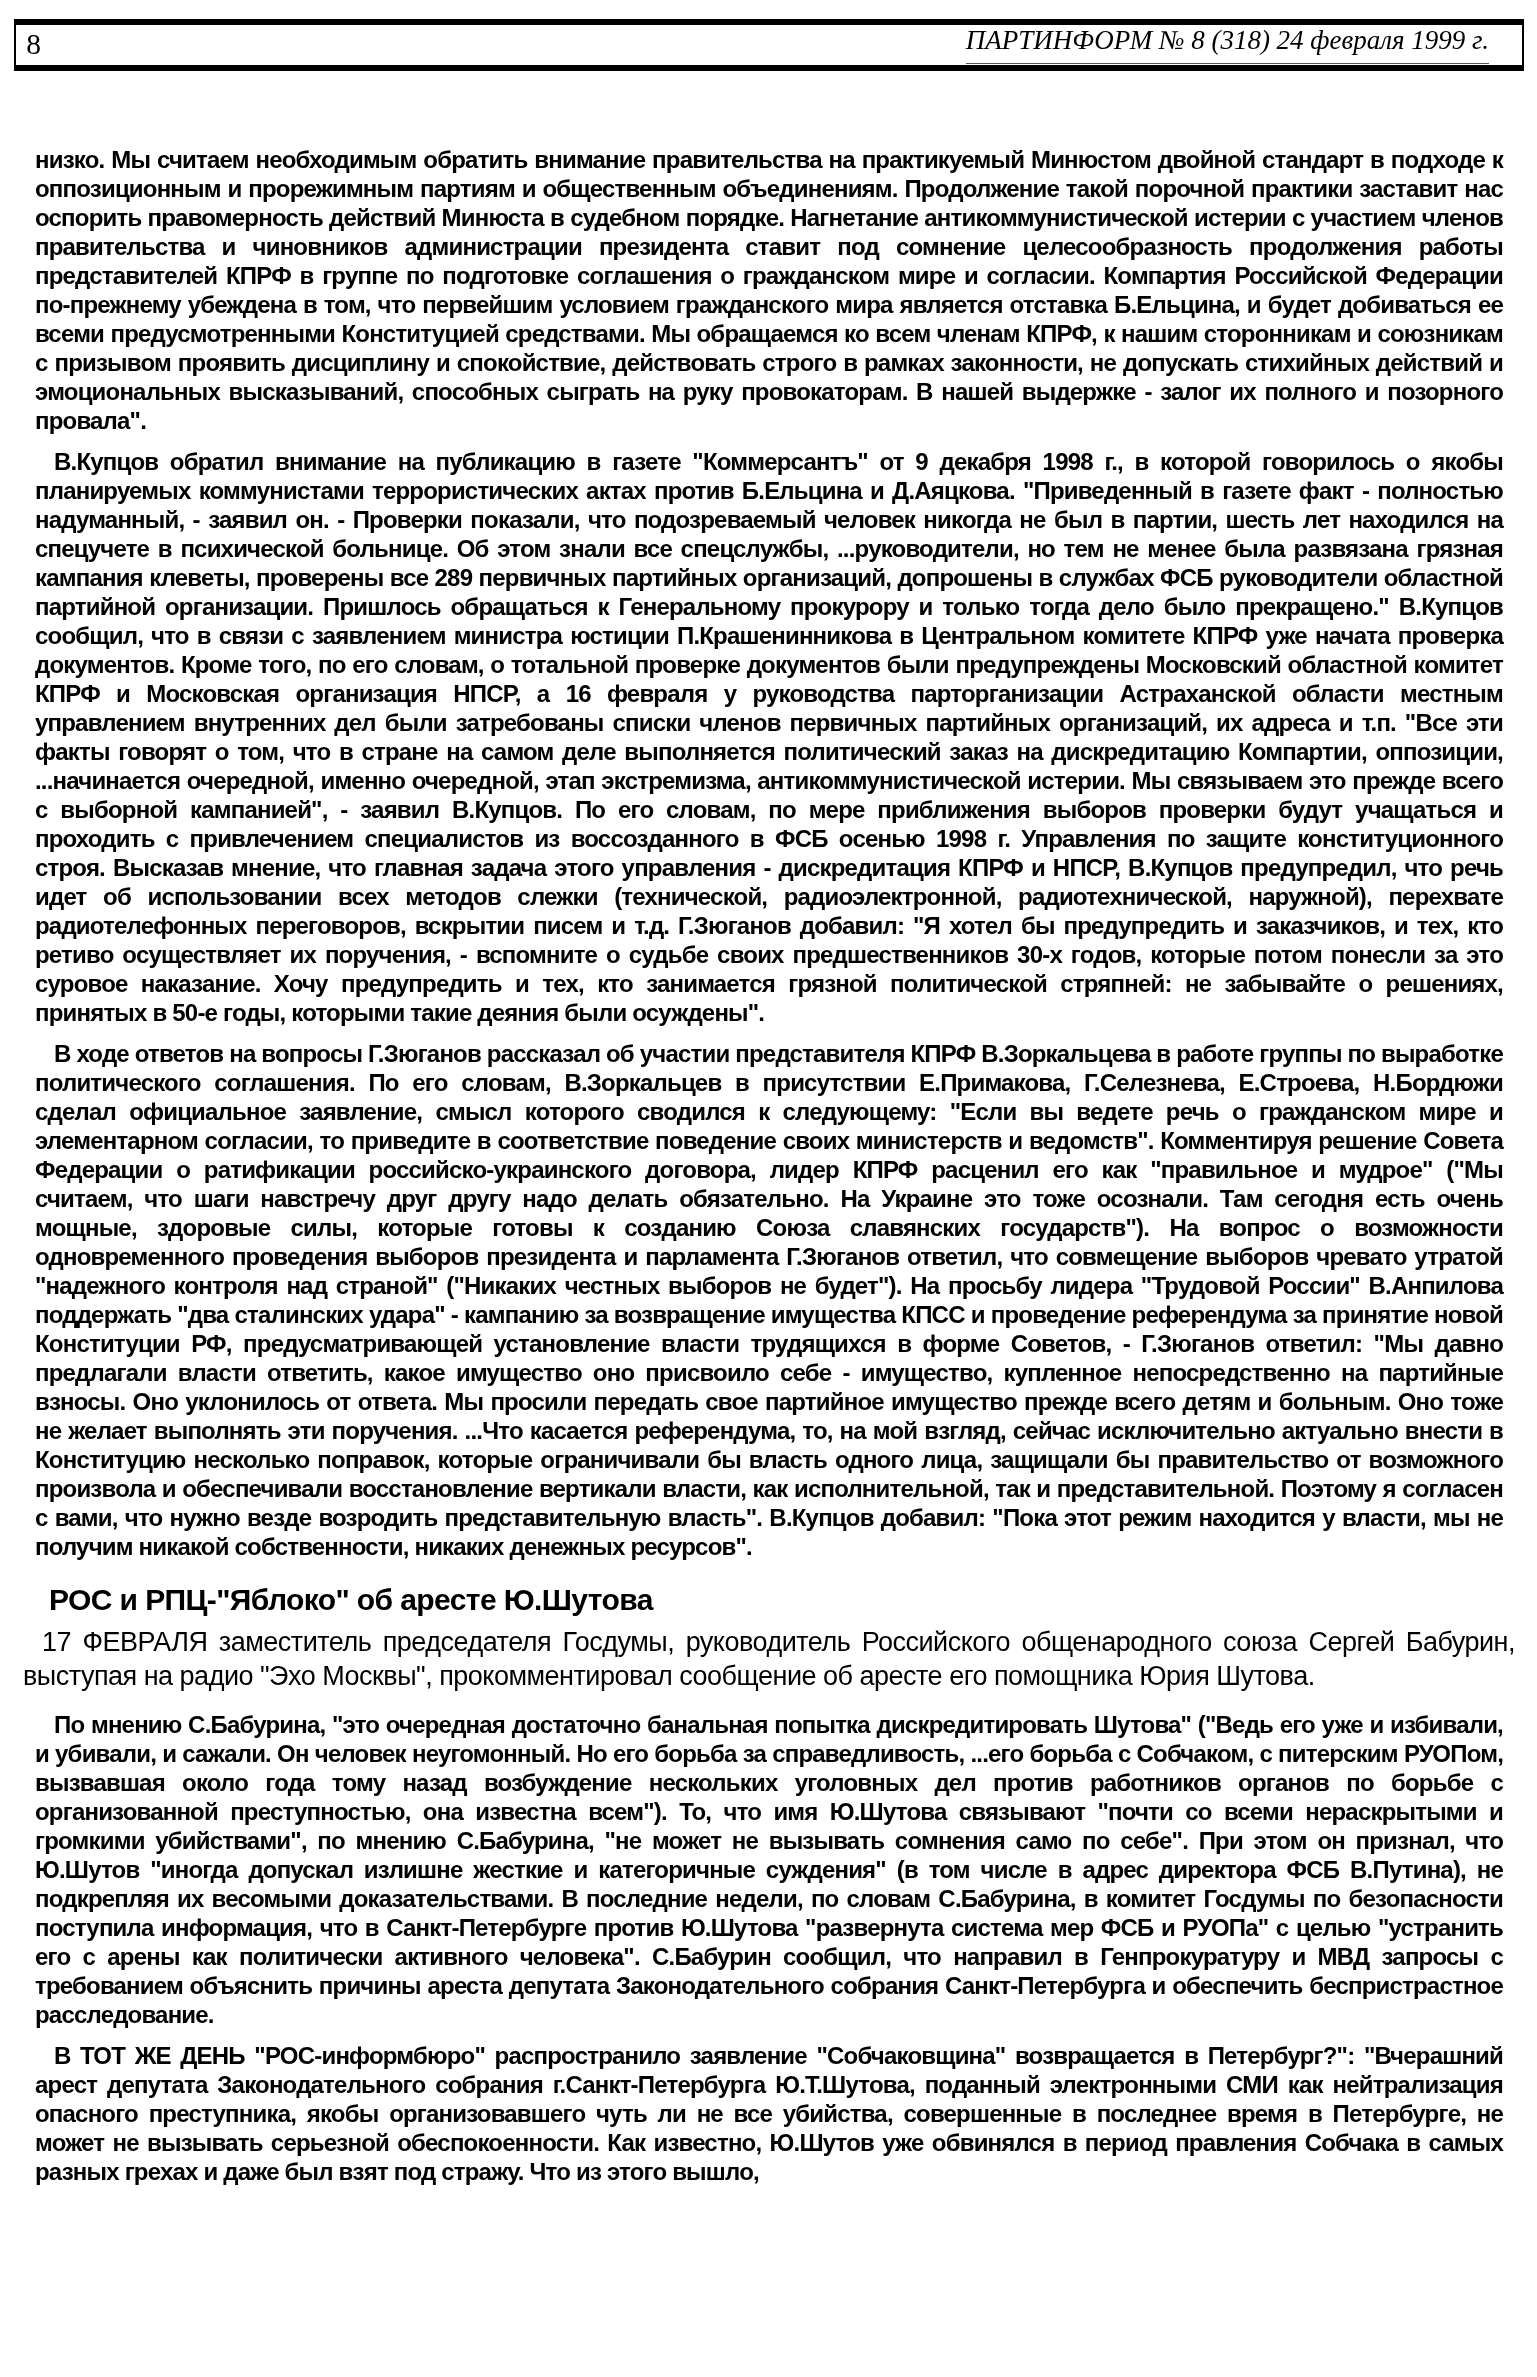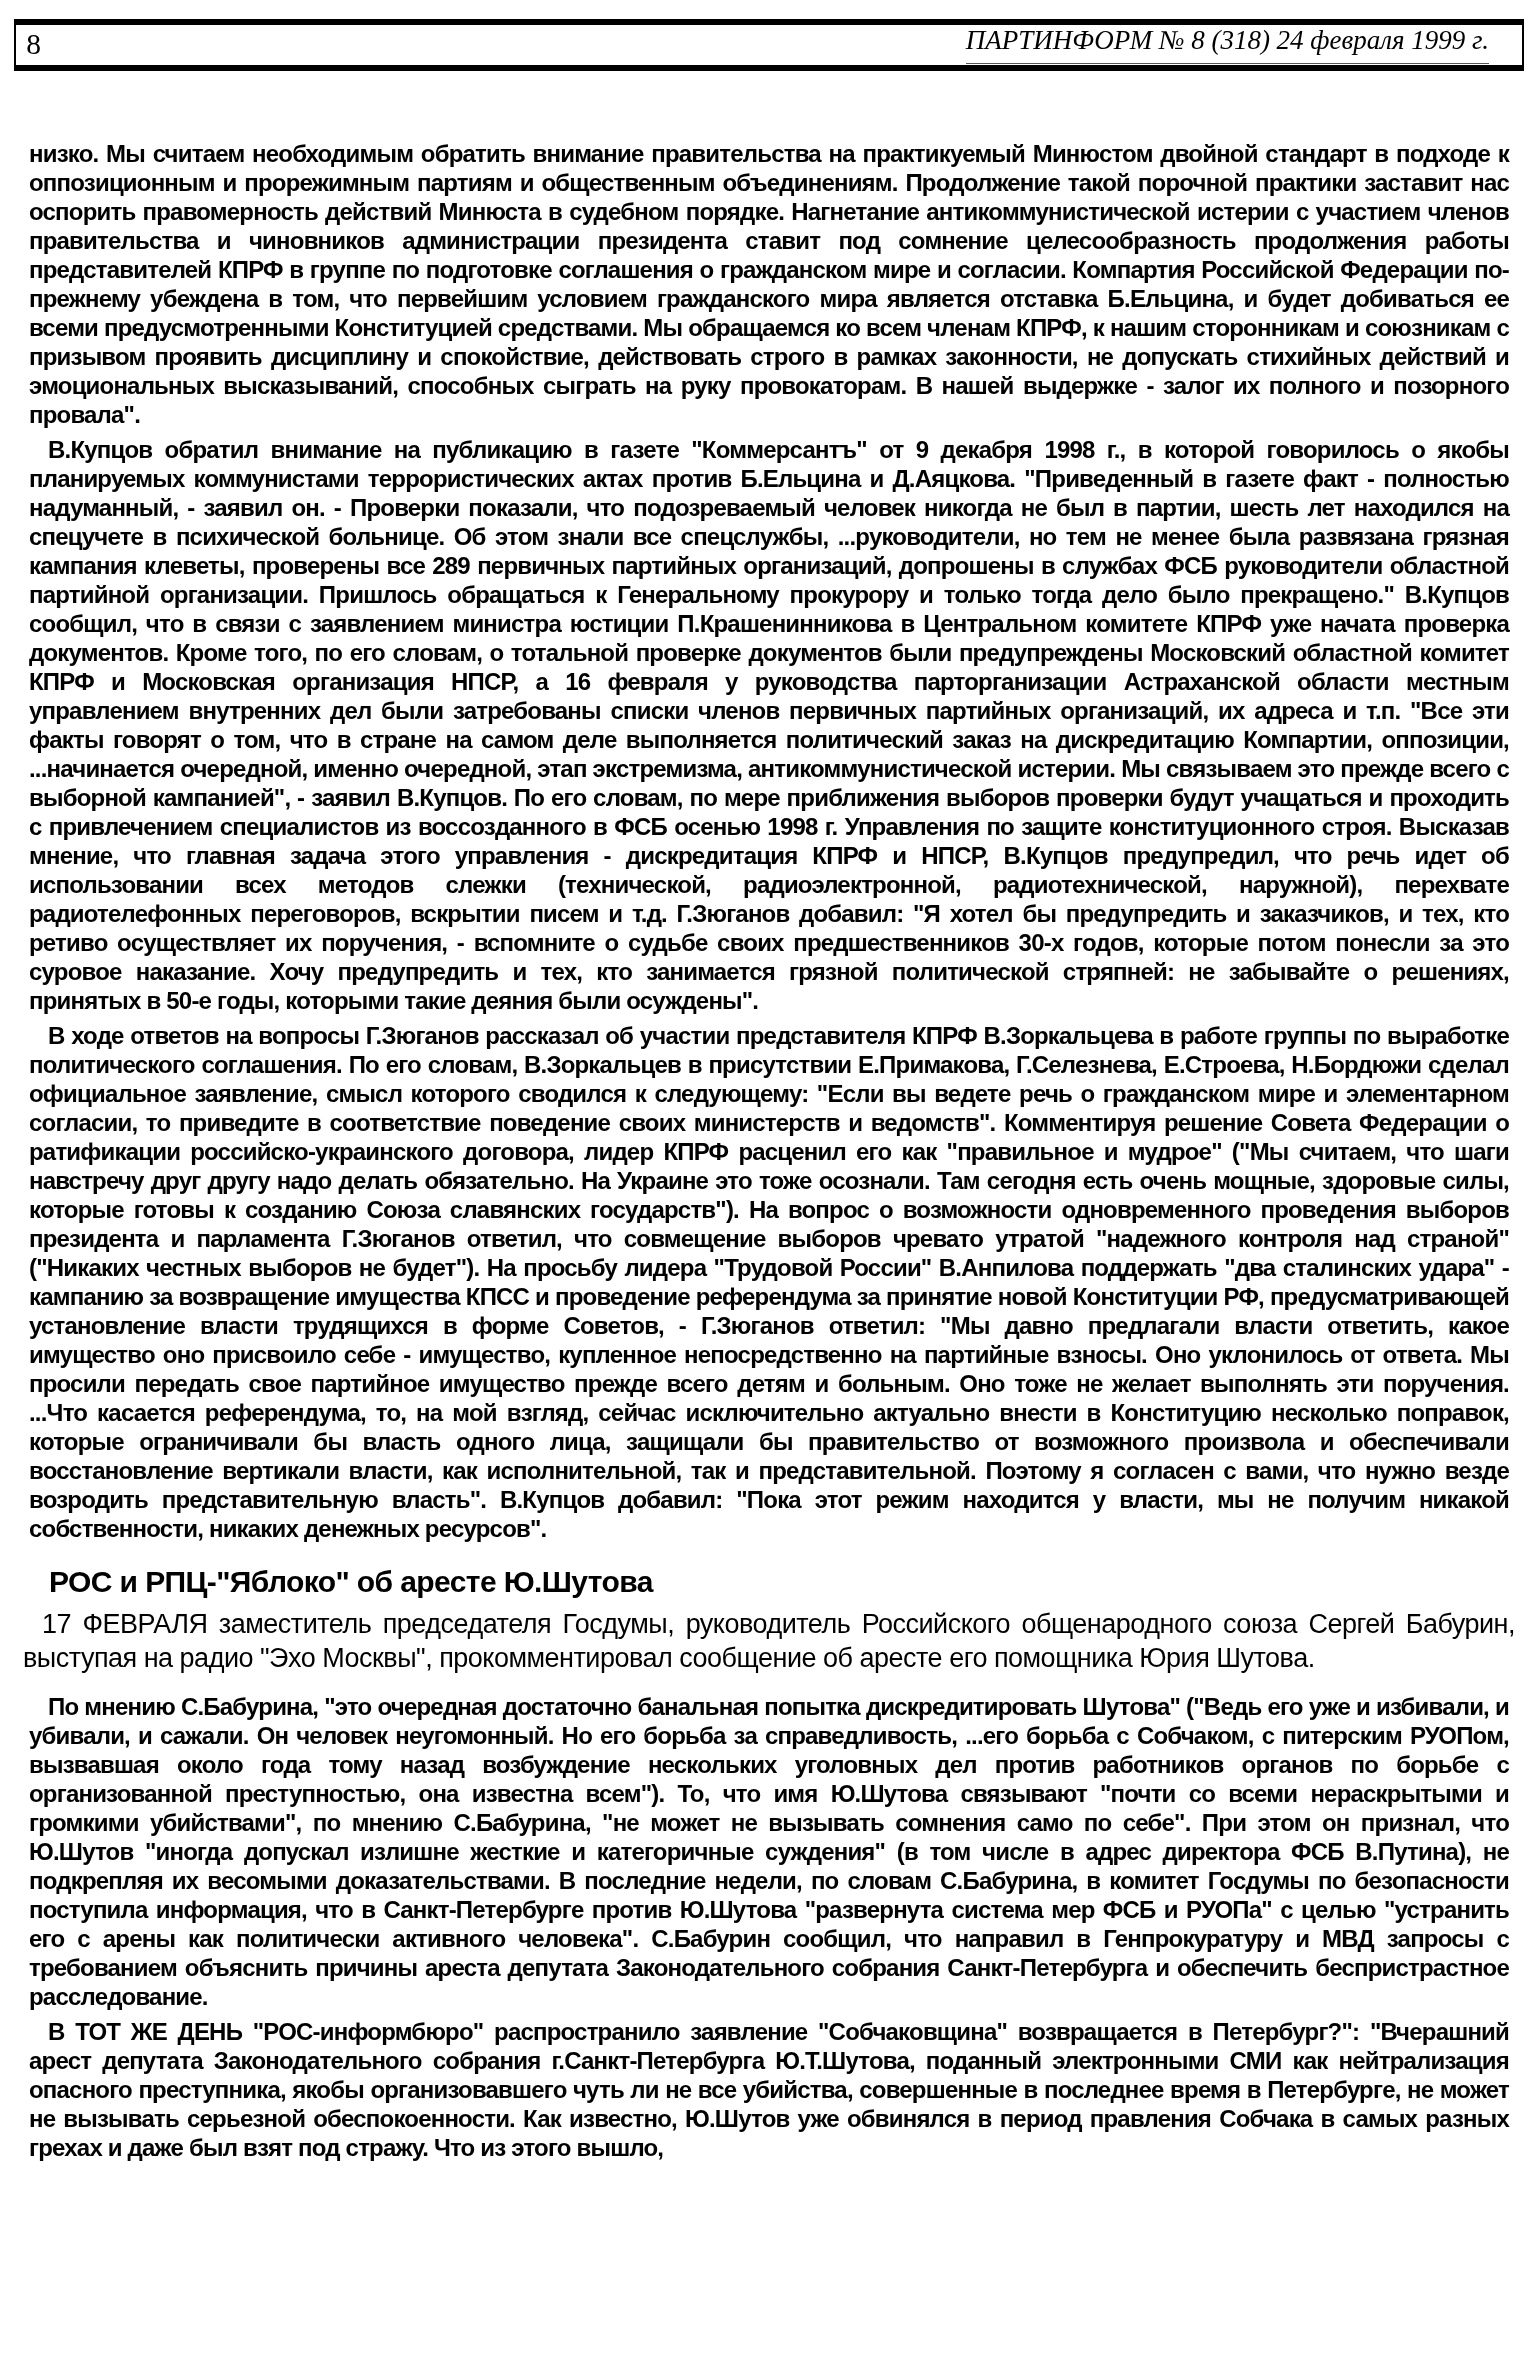--- a/index.html
+++ b/index.html
@@ -47,21 +47,21 @@
     padding-bottom: 9px;
   }
   
   .body-text {
     position: absolute;
     top: 133px;
     left: 23px;
     width: 1492px;
   }
   p.dense {
-    margin: 6px;
+    margin: 12px;
     font-size: 24px;
     line-height: 29px;
     font-weight: bold;
     letter-spacing: -0.8px;
     text-align: justify;
     text-indent: 19px;
   }
   p.dense.no-indent {
     text-indent: 0;
   }

